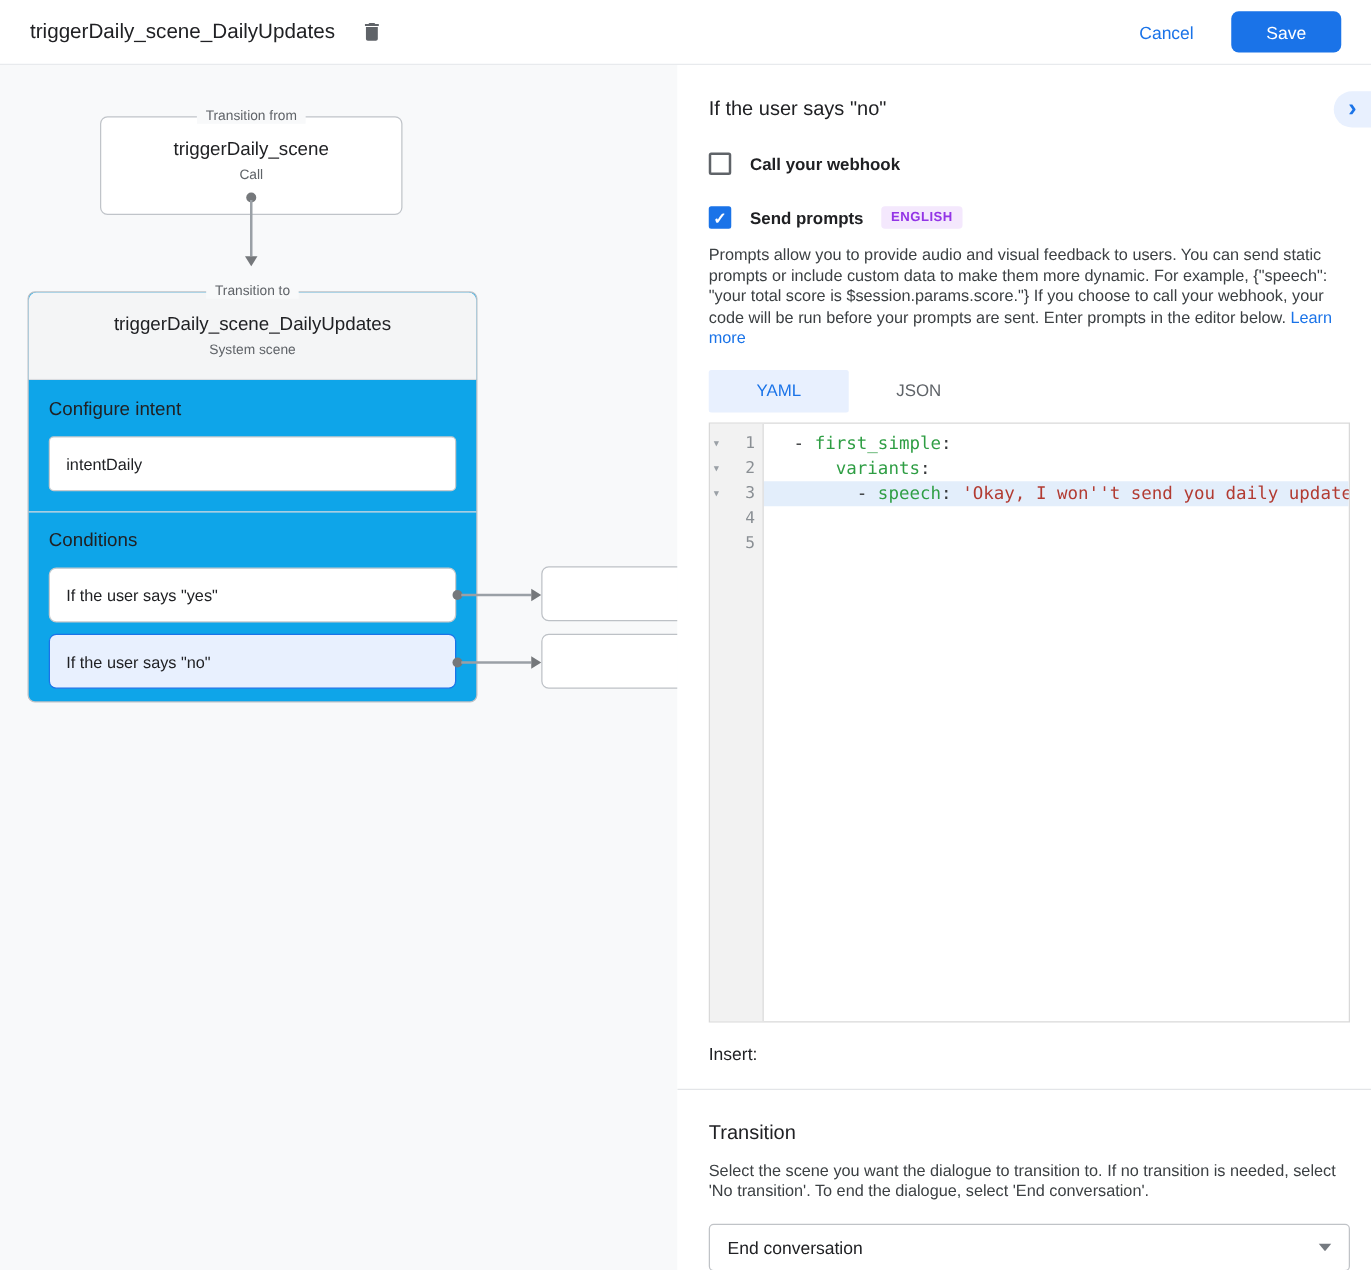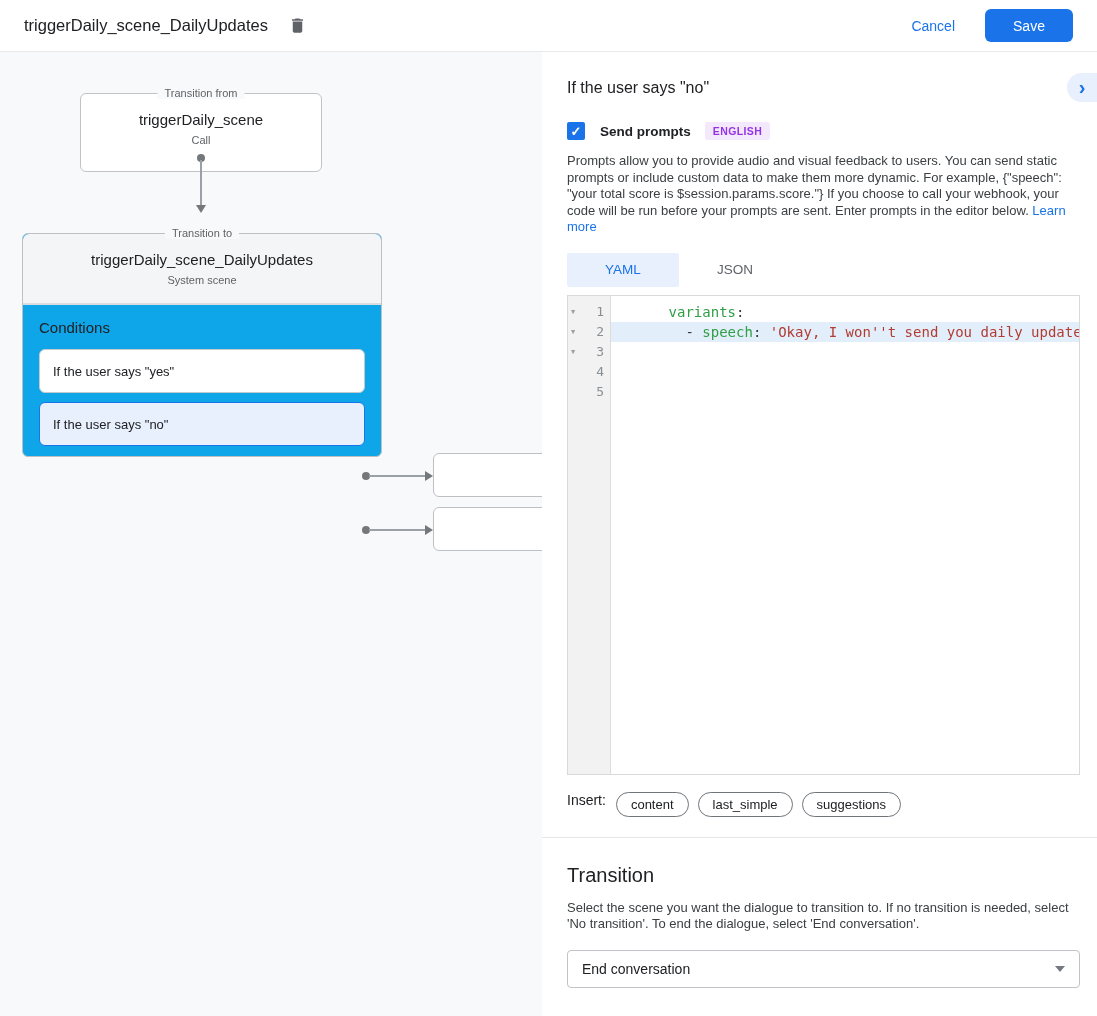--- a/index.html
+++ b/index.html
@@ -102,21 +102,21 @@
   .tok-pln { color:#37393b; }
 
   .insert-row { margin-top:17px; display:flex; }
   .insert-label { font-size:14px; color:#202124; margin-right:10px; }
   .chip { border:1px solid #70757a; border-radius:13px; background:#fff; padding:4px 14px;
           font-size:13px; color:#202124; font-family:inherit; margin-right:9px; cursor:pointer; }
 
   .panel-divider { margin-top:20px; border-top:1px solid #e3e5e8; }
 
   .transition-section { padding:26px 17px 0 25px; }
-  .transition-heading { font-size:20px; color:#202124; }
+  .transition-heading { font-size:16px; color:#202124; }
   .transition-desc { margin-top:13px; font-size:13px; line-height:16.5px; color:#3c4043; max-width:514px; }
   .select-box { margin-top:17px; width:513px; height:38px; border:1px solid #c0c3c7; border-radius:4px;
                 display:flex; align-items:center; padding:0 14px; font-size:14px; color:#202124;
                 background:#fff; cursor:pointer; }
   .select-box .spacer { flex:1; }
   .caret-down { width:0; height:0; border-left:5px solid transparent; border-right:5px solid transparent;
                 border-top:6px solid #757a80; }
 </style>
 </head>
 <body>
@@ -150,20 +150,24 @@
       <div class="dot" style="left:197px; top:102px;"></div>
       <div class="vline" style="left:200px; top:108px; height:45px;"></div>
       <div class="arrow-down" style="left:196px; top:153px;"></div>
 
       <div class="to-card">
         <div class="legend">Transition to</div>
         <div class="to-header">
           <div class="node-title">triggerDaily_scene_DailyUpdates</div>
           <div class="node-sub">System scene</div>
         </div>
+        <div class="card-section">
+          <div class="section-heading">Configure intent</div>
+          <div class="intent-field">intentDaily</div>
+        </div>
         <div class="card-section conditions">
           <div class="section-heading">Conditions</div>
           <div id="conditions-list">
               <div class="cond-row first">If the user says "yes"</div>
               <div class="cond-row selected">If the user says "no"</div>
             </div>
         </div>
       </div>
 
       <div id="connector-overlay">
@@ -181,20 +185,24 @@
     <div class="panel">
       <button class="collapse-btn">
         <span class="chevron-glyph">›</span>
       </button>
 
       <div class="panel-content">
         <div class="panel-title-row">
           <div class="panel-title">If the user says "no"</div>
         </div>
 
+        <div class="check-row">
+          <div class="checkbox"></div>
+          <div class="check-label">Call your webhook</div>
+        </div>
 
         <div class="check-row">
           <div class="checkbox checked">
             <span class="tick">✓</span>
           </div>
           <div class="check-label">Send prompts</div>
           <div class="lang-badge">ENGLISH</div>
         </div>
 
         <div class="panel-desc"><span>Prompts allow you to provide audio and visual feedback to users. You can send static prompts or include custom data to make them more dynamic. For example, {"speech": "your total score is $session.params.score."} If you choose to call your webhook, your code will be run before your prompts are sent. Enter prompts in the editor below. </span><a class="learn-more">Learn more</a></div>
@@ -206,29 +214,29 @@
 
         <div class="editor">
           <div class="gutter" id="gutter">
               <div class="g-row"><span class="g-fold">▼</span><span>1</span></div>
               <div class="g-row"><span class="g-fold">▼</span><span>2</span></div>
               <div class="g-row"><span class="g-fold">▼</span><span>3</span></div>
               <div class="g-row"><span>4</span></div>
               <div class="g-row"><span>5</span></div>
             </div>
           <div class="code" id="code">
+              <div class="c-row"><span class="tok-pln">  - </span><span class="tok-key">first_simple</span><span class="tok-pln">:</span></div>
               <div class="c-row"><span class="tok-pln">      </span><span class="tok-key">variants</span><span class="tok-pln">:</span></div>
               <div class="c-row active"><span class="tok-pln">        - </span><span class="tok-key">speech</span><span class="tok-pln">: </span><span class="tok-str">'Okay, I won''t send you daily update</span></div>
               <div class="c-row"></div>
             </div>
         </div>
 
         <div class="insert-row">
           <div class="insert-label">Insert:</div>
-          <span id="chips"><button class="chip">content</button><button class="chip">last_simple</button><button class="chip">suggestions</button></span>
         </div>
       </div>
 
       <div class="panel-divider"></div>
 
       <div class="transition-section">
         <div class="transition-heading">Transition</div>
         <div class="transition-desc">Select the scene you want the dialogue to transition to. If no transition is needed, select 'No transition'. To end the dialogue, select 'End conversation'.</div>
         <div class="select-box">
           <span>End conversation</span>

